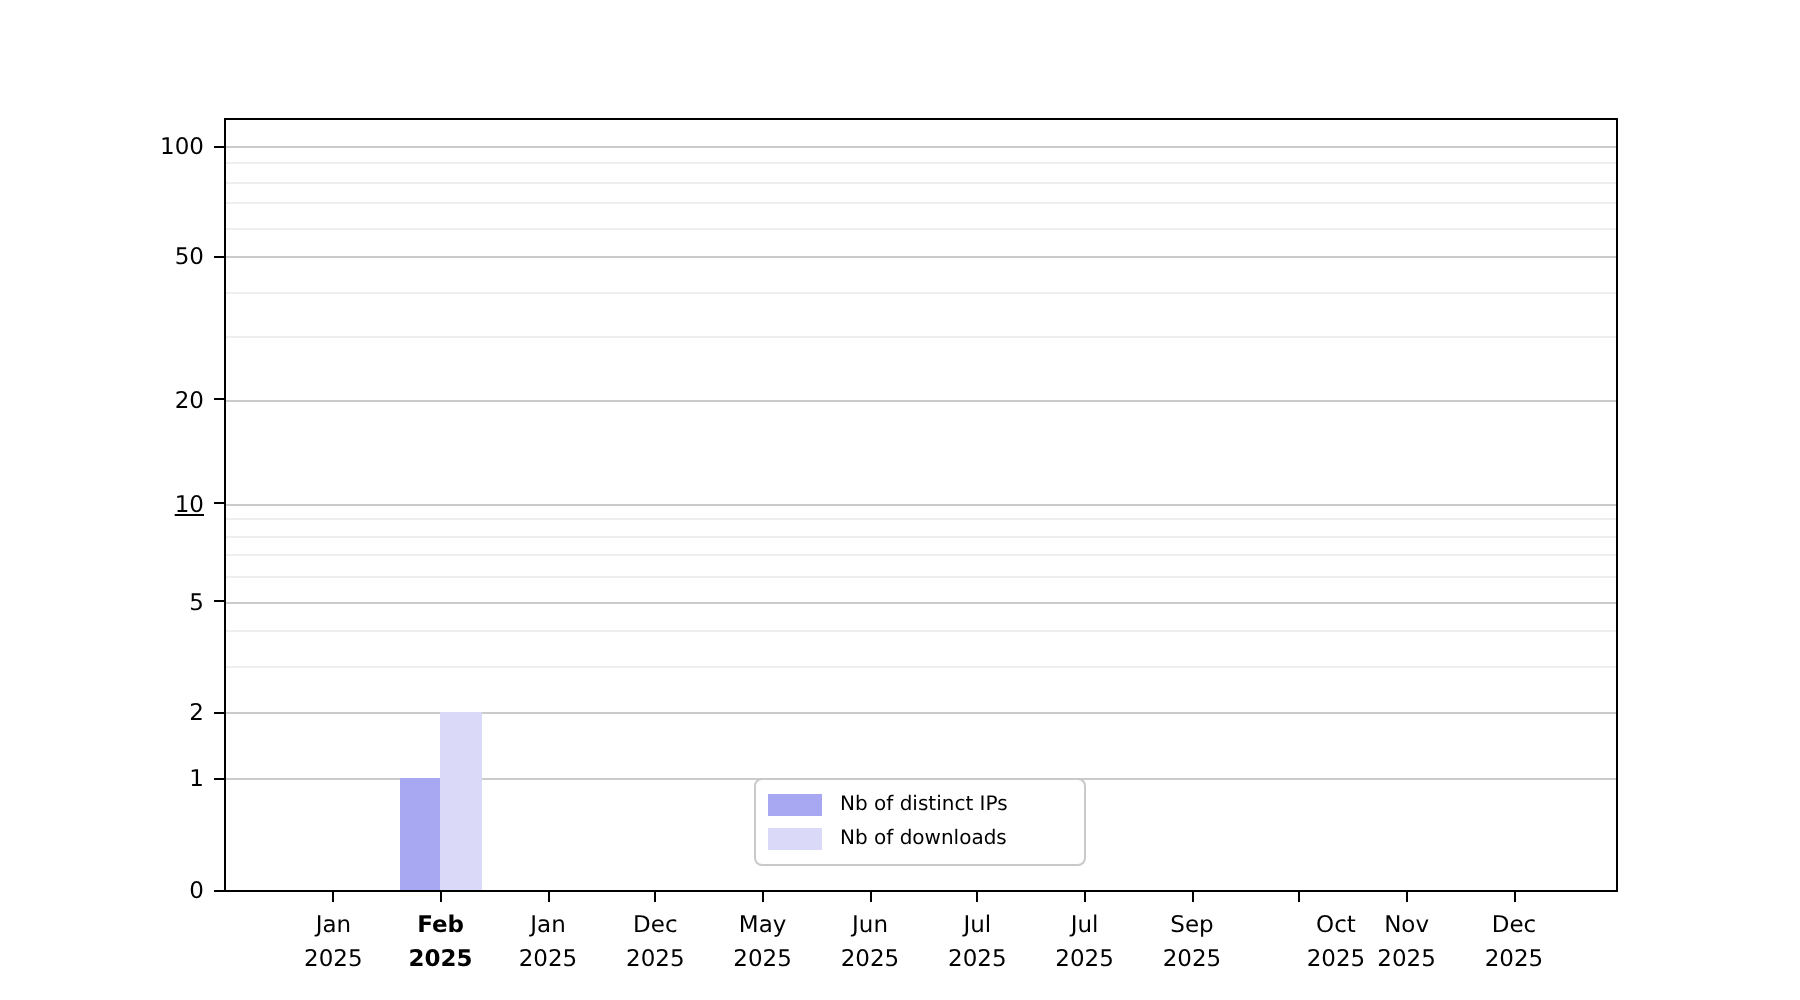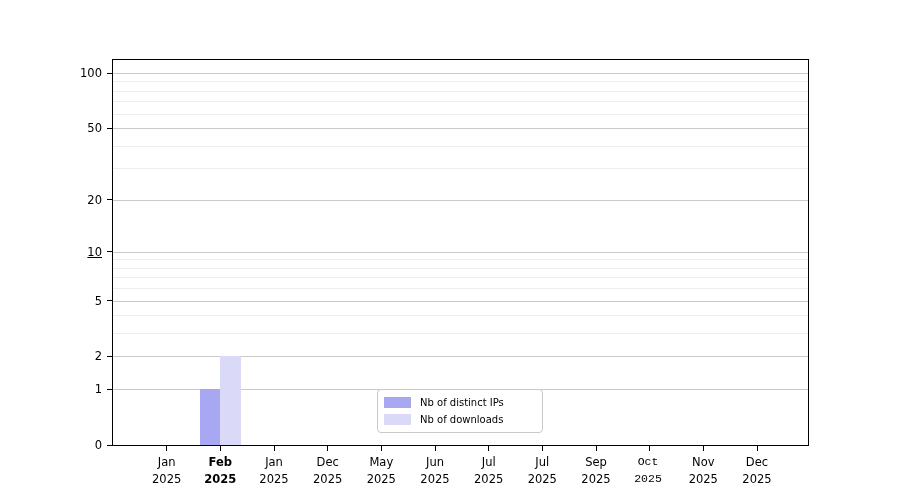--- a/index.html
+++ b/index.html
@@ -144,21 +144,21 @@
       <div class="xlabel" style="left: 401.3px;">
         <div>Jul</div>
         <div>2025</div>
       </div>
       <div class="xtick" style="left: 482.5px;"></div>
       <div class="xlabel" style="left: 455px;">
         <div>Sep</div>
         <div>2025</div>
       </div>
       <div class="xtick" style="left: 536.2px;"></div>
-      <div class="xlabel" style="left: 507px; font-family: Liberation Mono, monospace;">
+      <div class="xlabel" style="left: 527px;">
         <div>Oct</div>
         <div>2025</div>
       </div>
       <div class="xtick" style="left: 589.8px;"></div>
       <div class="xlabel" style="left: 562.3px;">
         <div>Nov</div>
         <div>2025</div>
       </div>
       <div class="xtick" style="left: 643.5px;"></div>
       <div class="xlabel" style="left: 616px;">

